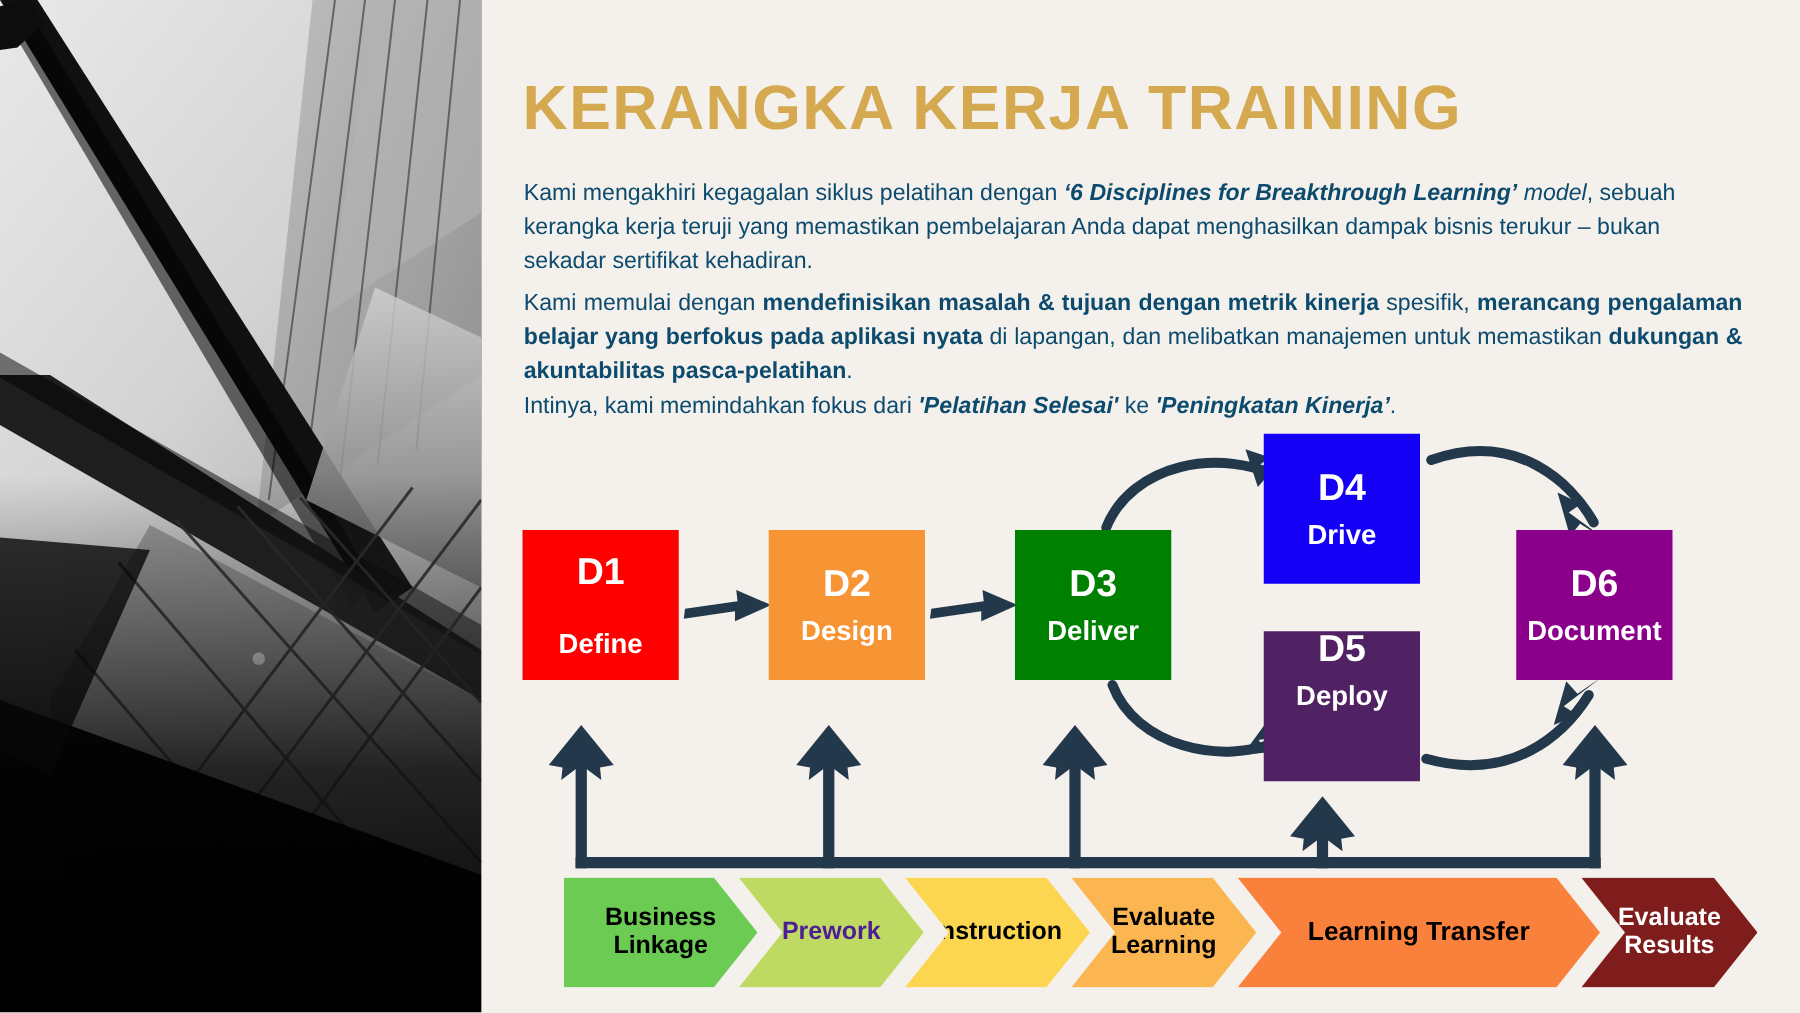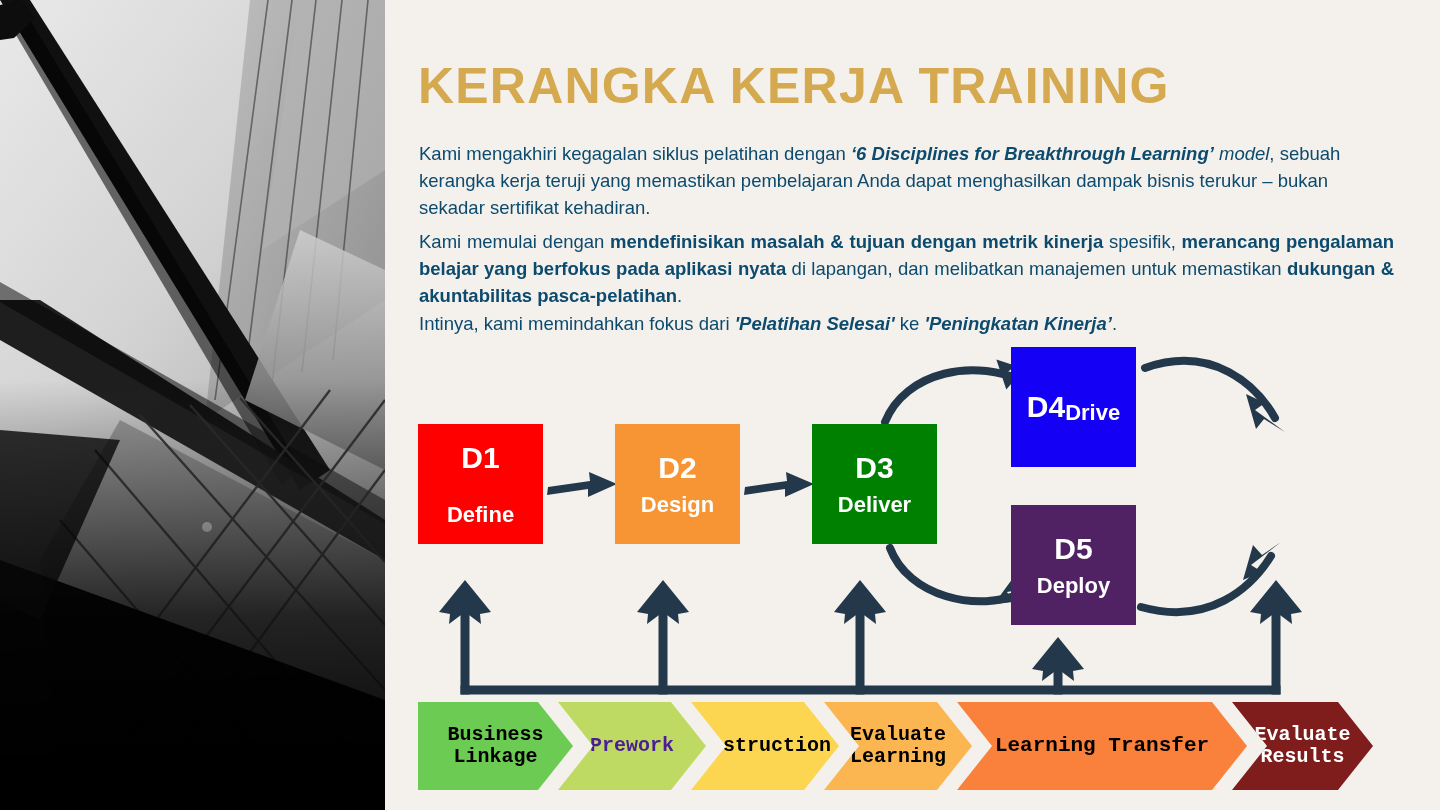--- a/index.html
+++ b/index.html
@@ -46,21 +46,22 @@
   .dbox{ position:absolute; color:#fff; text-align:center; }
   .dbox .dnum{ font-weight:bold; font-size:30px; line-height:1; }
   .dbox .dlbl{ font-weight:bold; font-size:22px; line-height:1; margin-top:11px; }
 
   
   #band{ position:absolute; left:33px; top:702px; width:955px; height:88px; }
   .chev{
     position:absolute; top:0; height:88px;
     display:flex; align-items:center; justify-content:center;
     text-align:center; font-weight:bold; line-height:1.08;
-    font-family:Liberation Mono, monospace;
+    font-family:Liberation Sans, sans-serif;
+    margin-left:33px;
   }
   .chev span{ position:relative; z-index:2; padding:0 4px; }
 </style>
 </head>
 <body>
 
 <div id="slide">
 
   <div id="photo">
     <svg viewBox="0 0 385 810" preserveAspectRatio="none">
@@ -200,30 +201,34 @@
       <div class="dbox" style="left:230px; top:424px; width:125px; height:120px; background:#F79535; display:flex; flex-direction:column; align-items:center; justify-content:center;">
         <div class="dnum">D2</div>
         <div class="dlbl">Design</div>
       </div>
 
       <div class="dbox" style="left:427px; top:424px; width:125px; height:120px; background:#008000; display:flex; flex-direction:column; align-items:center; justify-content:center;">
         <div class="dnum">D3</div>
         <div class="dlbl">Deliver</div>
       </div>
 
-      <div class="dbox" style="left:626px; top:347px; width:125px; height:120px; background:#1400F5; display:flex; align-items:center; justify-content:center;">
+      <div class="dbox" style="left:626px; top:347px; width:125px; height:120px; background:#1400F5; display:flex; flex-direction:column; align-items:center; justify-content:center;">
         <div class="dnum">D4</div>
         <div class="dlbl">Drive</div>
       </div>
 
-      <div class="dbox" style="left:626px; top:505px; width:125px; height:120px; background:#512263; display:flex; flex-direction:column; align-items:center; justify-content:center;">
+      <div class="dbox" style="left:626px; top:505px; width:125px; height:120px; background:#512263; display:flex; flex-direction:column; align-items:center; justify-content:flex-start;">
         <div class="dnum">D5</div>
         <div class="dlbl">Deploy</div>
       </div>
 
+      <div class="dbox" style="left:828px; top:424px; width:125px; height:120px; background:#8B008B; display:flex; flex-direction:column; align-items:center; justify-content:center;">
+        <div class="dnum">D6</div>
+        <div class="dlbl">Document</div>
+      </div>
 
       <div id="band">
         <div class="chev" style="left:0px; width:155px; background:#6CCB52; color:#000; font-size:20px;
                     clip-path:polygon(0 0, 120px 0, 155px 50%, 120px 100%, 0 100%);">
           <span>Business Linkage</span>
         </div>
         <div class="chev" style="left:140px; width:148px; background:#BEDA62; color:#4c1d95; font-size:20px;
                     clip-path:polygon(0 0, 113px 0, 148px 50%, 113px 100%, 0 100%, 35px 50%);">
           <span>Prework</span>
         </div>

